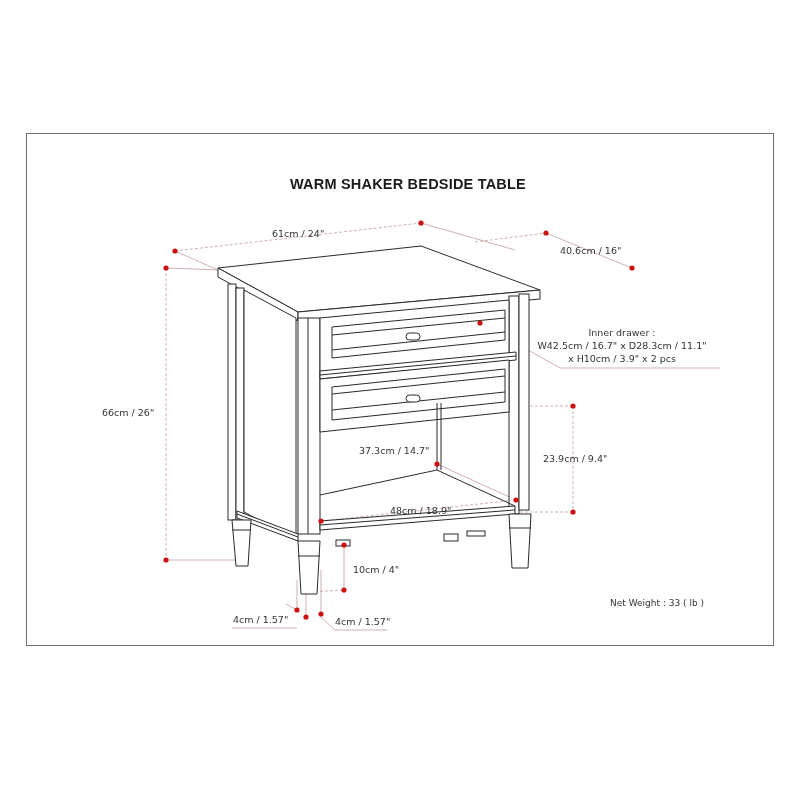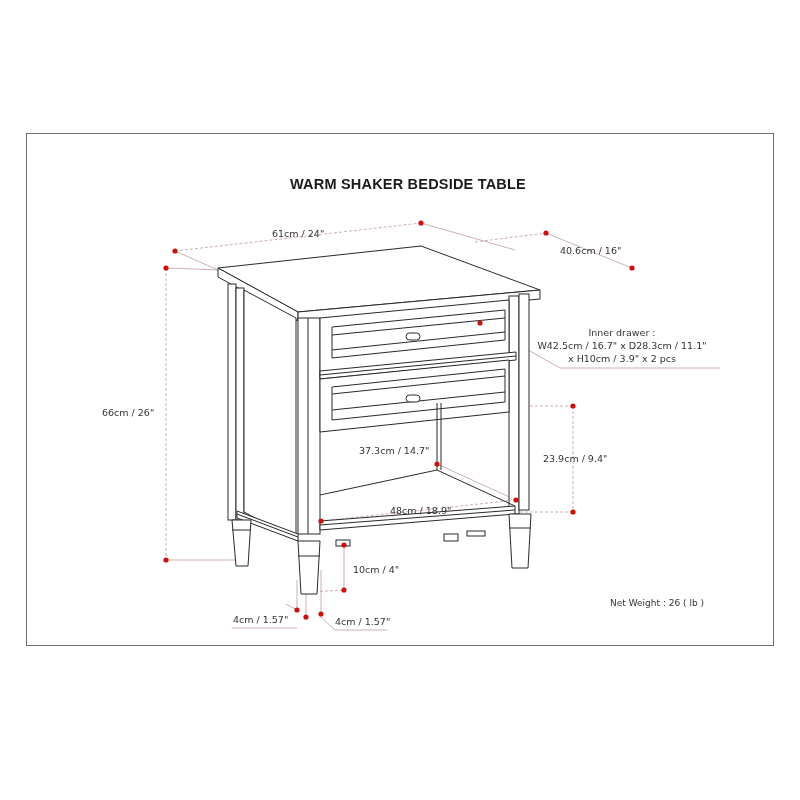--- a/index.html
+++ b/index.html
@@ -131,13 +131,13 @@
 <div class="lbl" style="left:353px; top:564px;">10cm / 4"</div>
 <div class="lbl" style="left:233px; top:614px;">4cm / 1.57"</div>
 <div class="lbl" style="left:335px; top:616px;">4cm / 1.57"</div>
 
 <div class="drawer-note">
   <div>Inner drawer :</div>
   <div>W42.5cm / 16.7" x D28.3cm / 11.1"</div>
   <div>x H10cm / 3.9" x 2 pcs</div>
 </div>
 
-<div class="lbl" style="left:610px; top:598px; font-size:9px;">Net Weight : 26 ( lb )</div>
+<div class="lbl" style="left:610px; top:598px; font-size:9px;">Net Weight : 33 ( lb )</div>
 
 </body></html>

